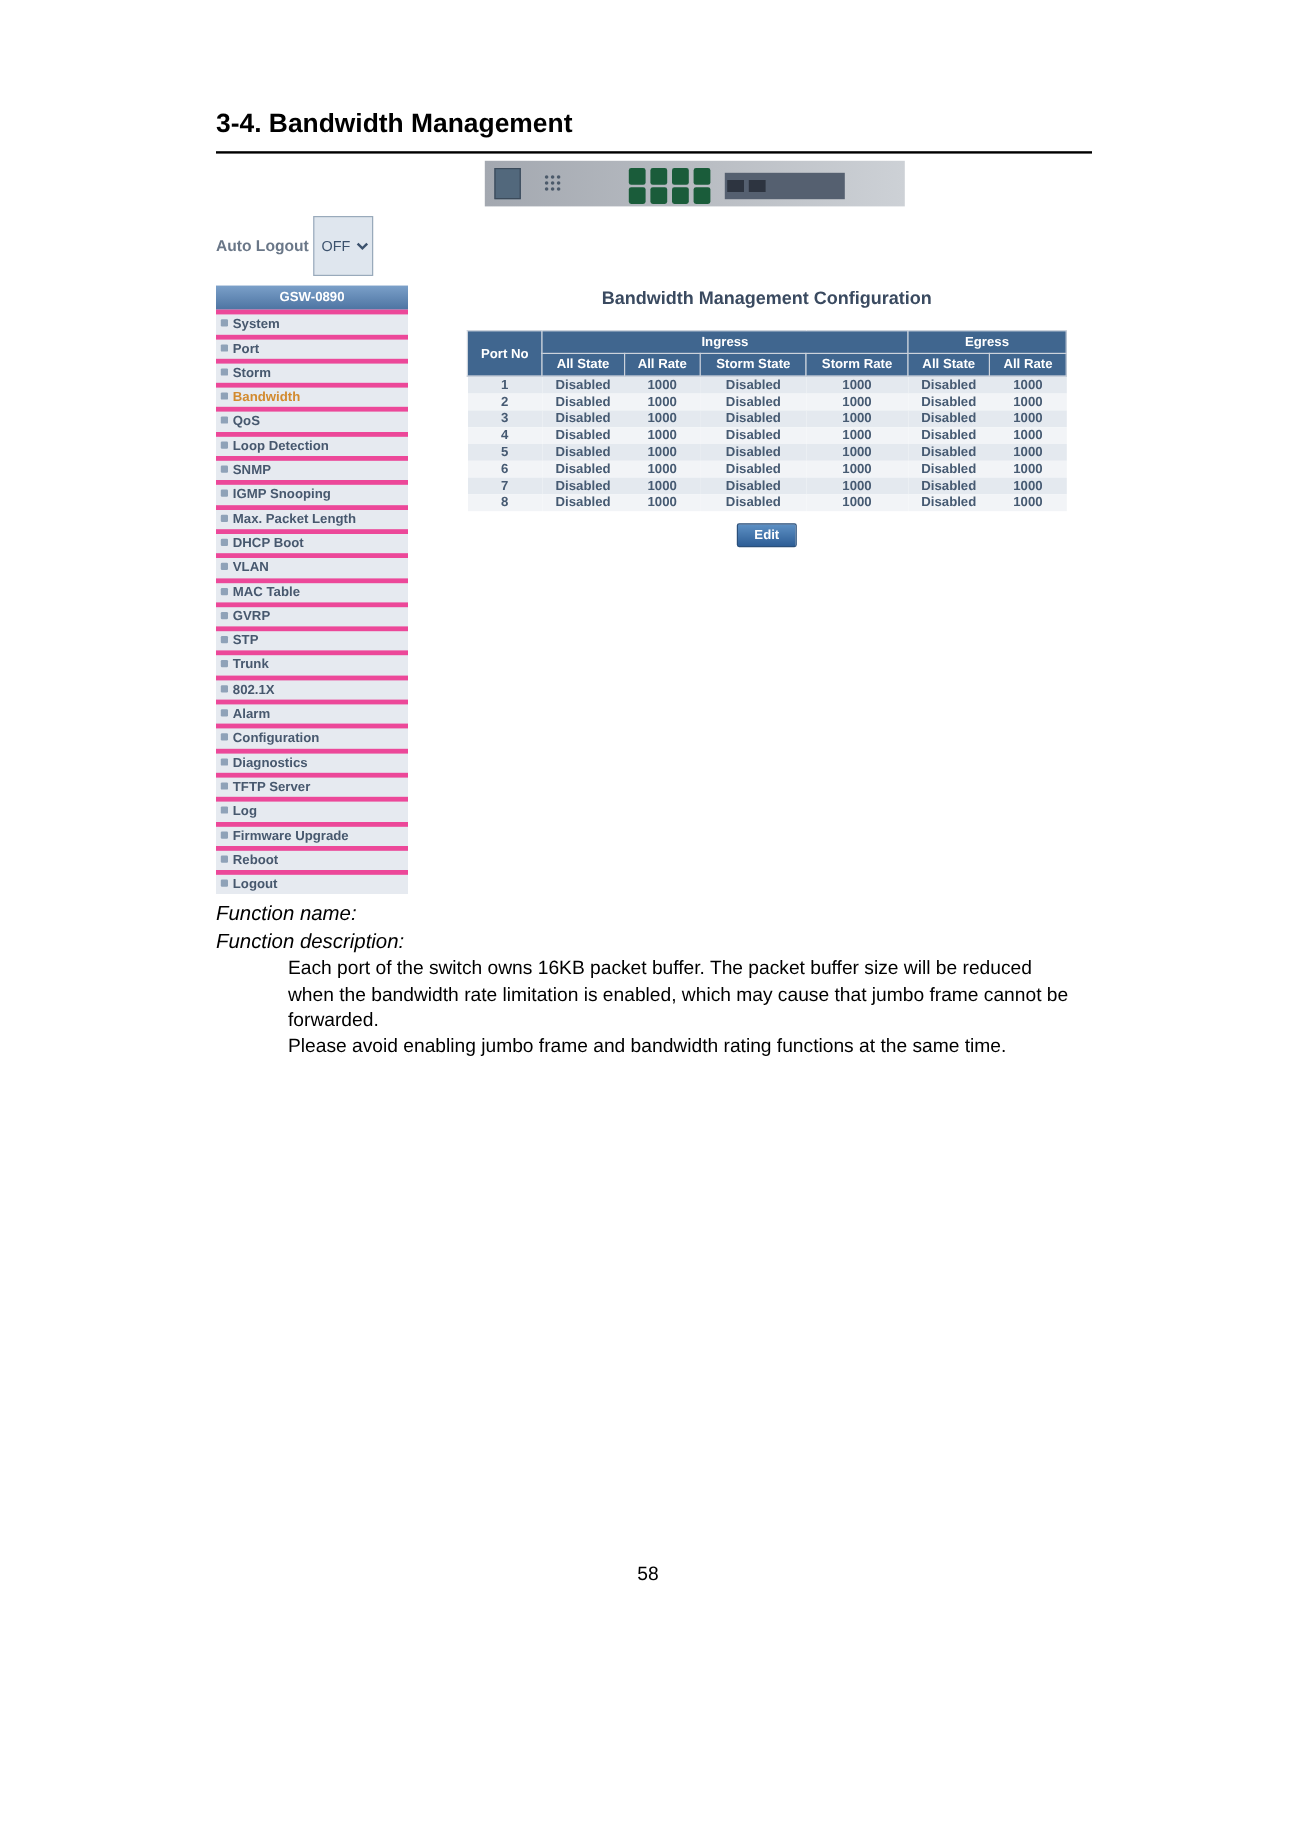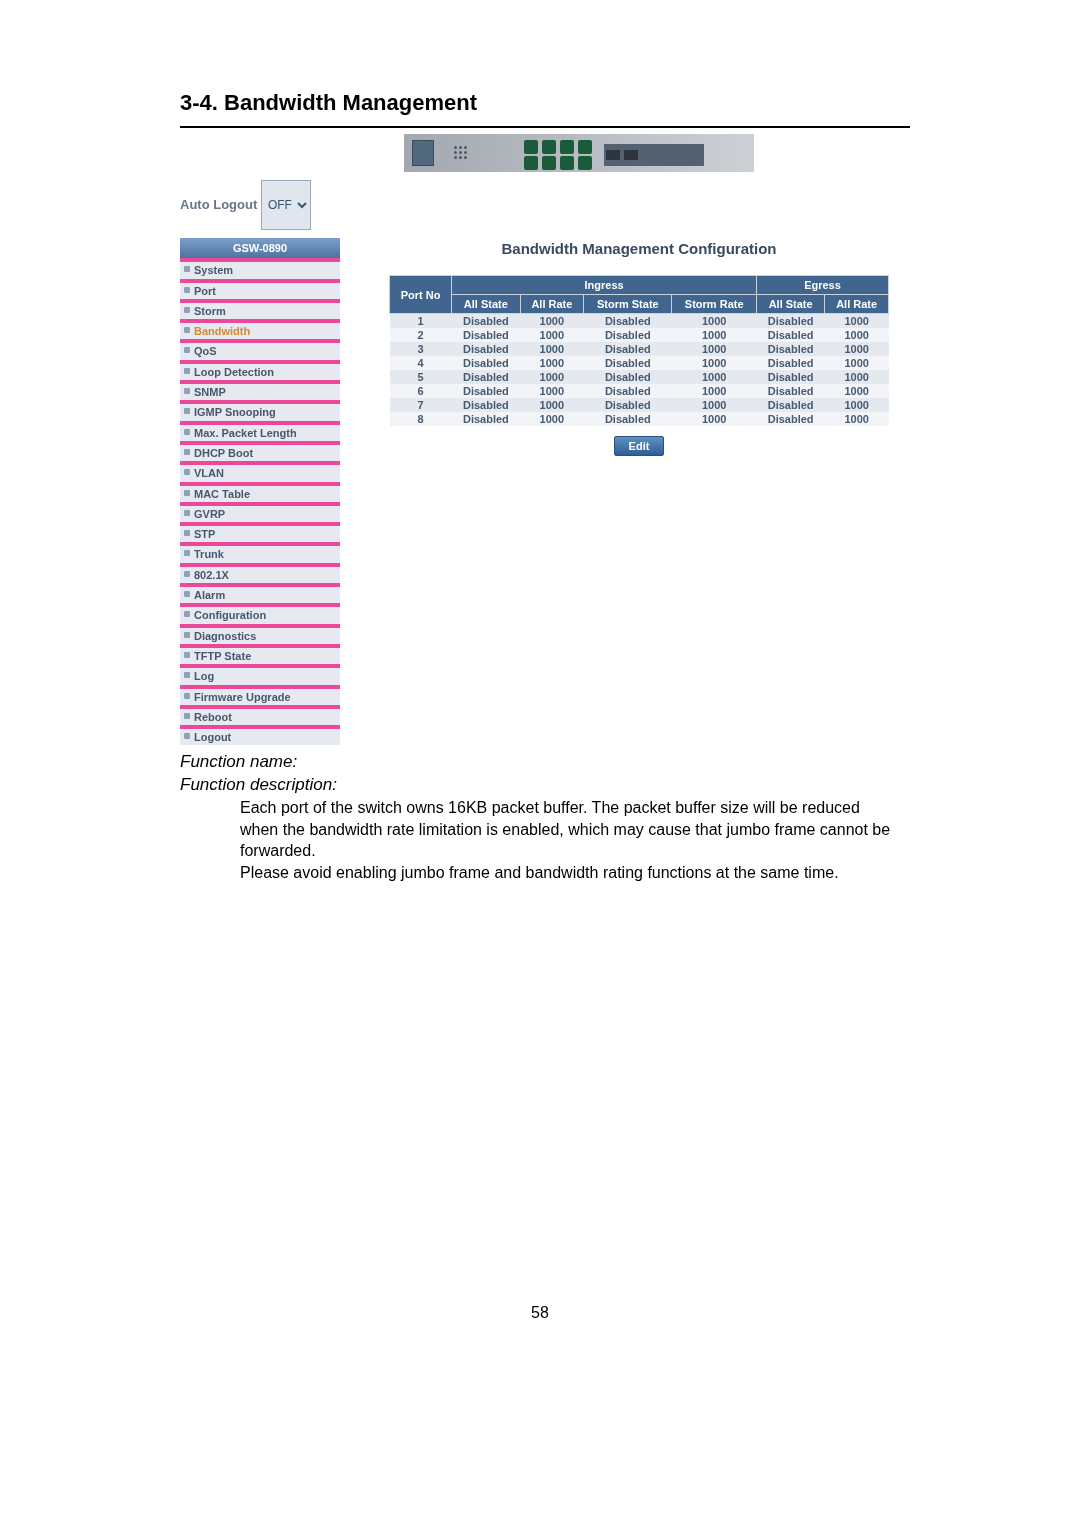--- a/index.html
+++ b/index.html
@@ -244,21 +244,21 @@
           <div class="nav-item">DHCP Boot</div>
           <div class="nav-item">VLAN</div>
           <div class="nav-item">MAC Table</div>
           <div class="nav-item">GVRP</div>
           <div class="nav-item">STP</div>
           <div class="nav-item">Trunk</div>
           <div class="nav-item">802.1X</div>
           <div class="nav-item">Alarm</div>
           <div class="nav-item">Configuration</div>
           <div class="nav-item">Diagnostics</div>
-          <div class="nav-item">TFTP State</div>
+          <div class="nav-item">TFTP Server</div>
           <div class="nav-item">Log</div>
           <div class="nav-item">Firmware Upgrade</div>
           <div class="nav-item">Reboot</div>
           <div class="nav-item">Logout</div>
         </div>
     </div>
 
     <div class="main-panel">
       <div class="panel-title">Bandwidth Management Configuration</div>
 

